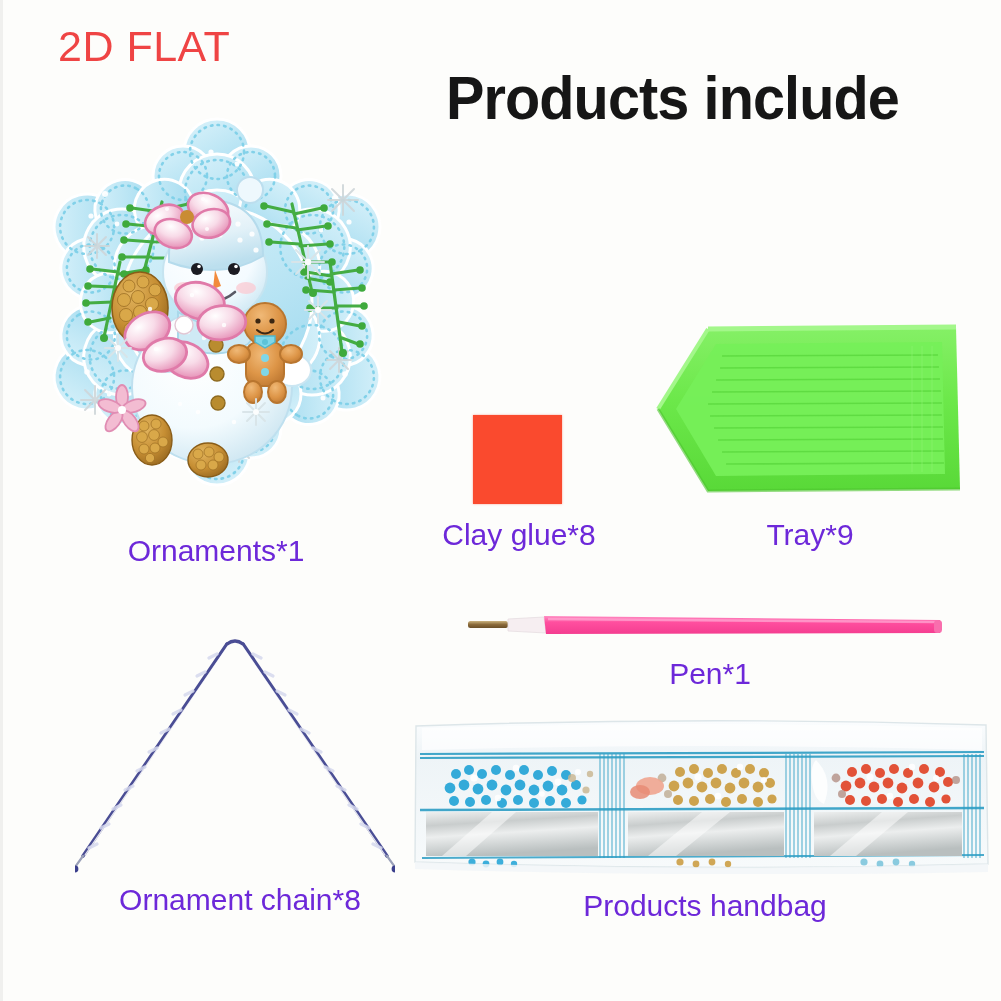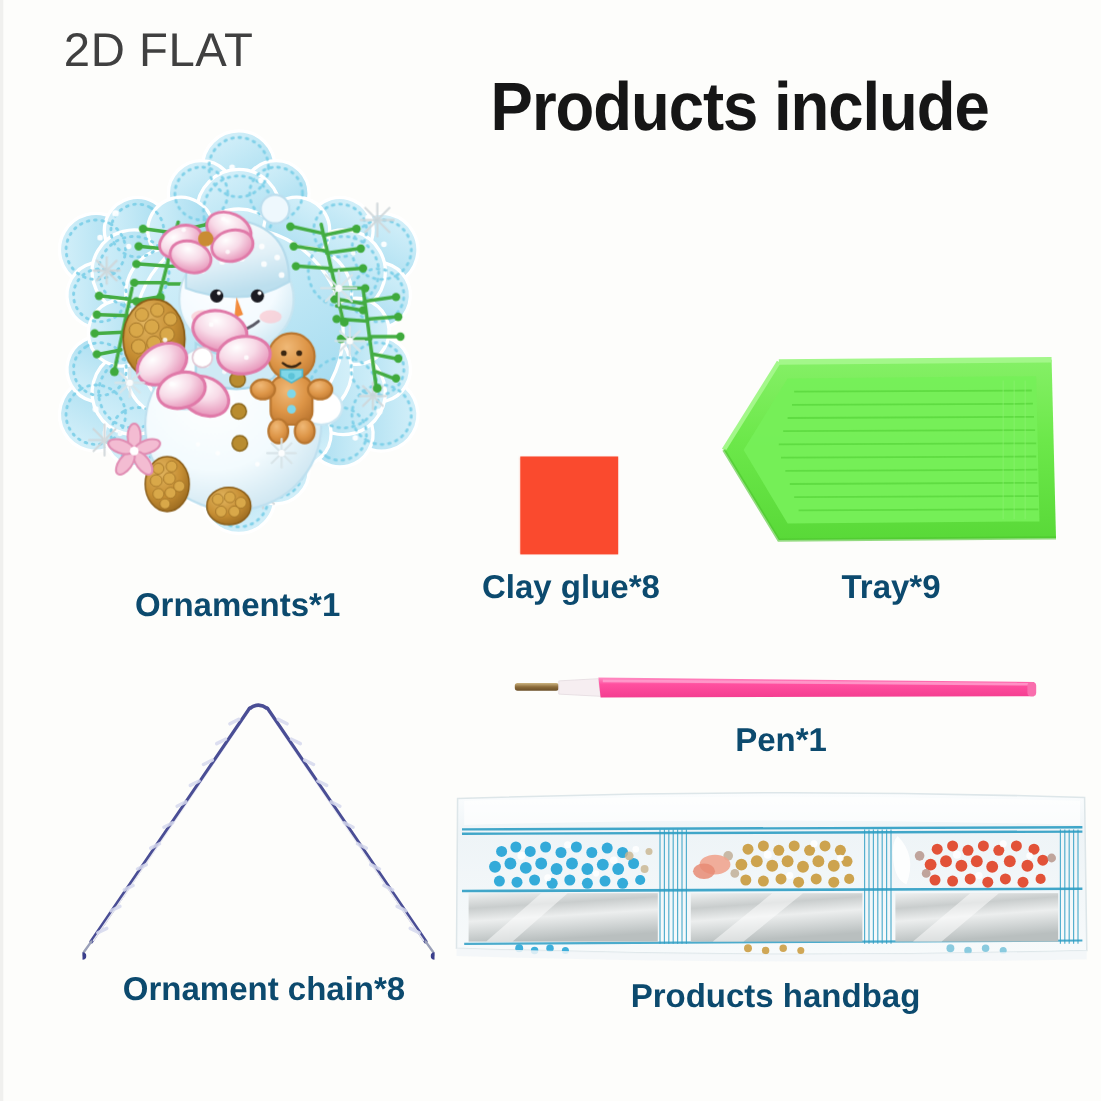--- a/index.html
+++ b/index.html
@@ -13,37 +13,37 @@
   }
   .stage{position:absolute;inset:0;}
   .abs{position:absolute;}
 
   
   .flat-badge{
     left:58px;top:22px;
     font-size:43px;
     font-weight:400;
     letter-spacing:0.5px;
-    color:#404040;
+    color:#ef4444;
     white-space:nowrap;
   }
   .header-title{
     left:446px;top:62px;
     font-size:62px;
     font-weight:700;
     color:#161616;
     letter-spacing:-1px;
     white-space:nowrap;
     transform:scaleX(0.93);
     transform-origin:left top;
   }
   .caption{
     font-size:30px;
-    color:#0c4a6e;
-    font-weight:700;
+    color:#6d28d9;
+    font-weight:400;
     text-align:center;
     white-space:nowrap;
   }
   .cap-orn{left:0;top:534px;width:432px;}
   .cap-clay{left:400px;top:518px;width:238px;}
   .cap-tray{left:690px;top:518px;width:240px;}
   .cap-pen{left:590px;top:657px;width:240px;}
   .cap-chain{left:50px;top:883px;width:380px;}
   .cap-bag{left:440px;top:889px;width:530px;}
 

